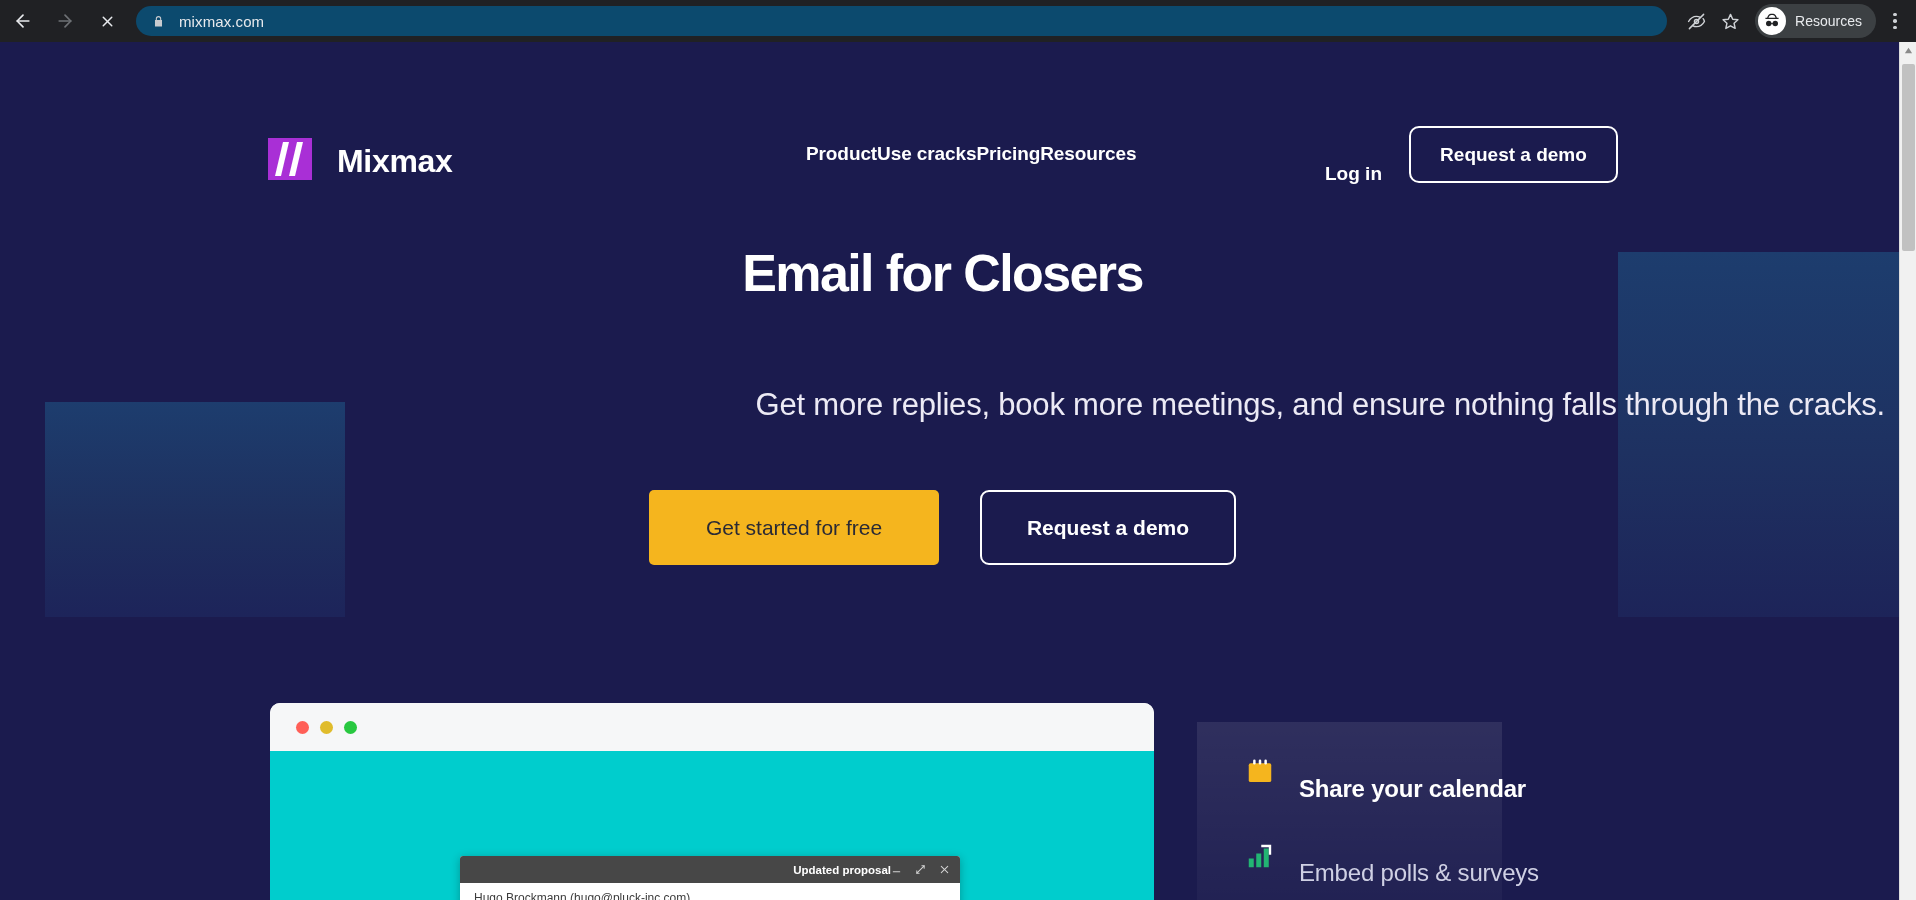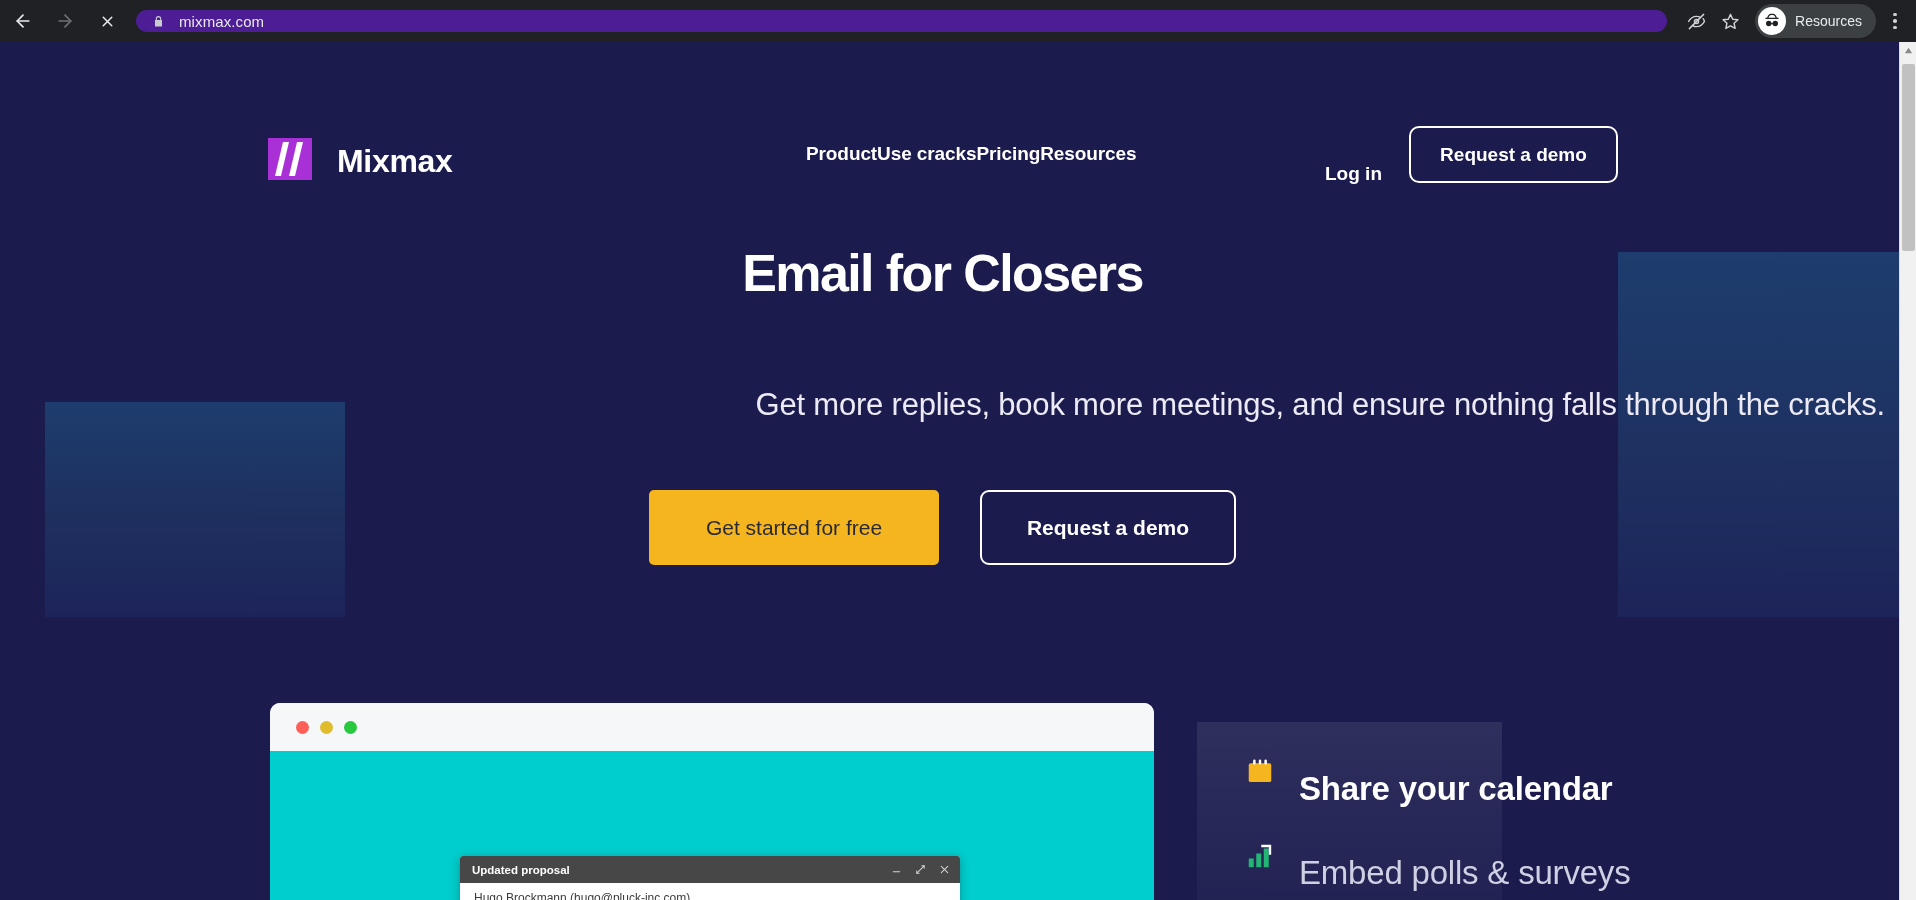--- a/index.html
+++ b/index.html
@@ -15,22 +15,22 @@
     background:#202124; display:flex; align-items:center; z-index:100;
   }
   .nav-btn{
     width:38px; height:38px; margin-left:4px;
     display:flex; align-items:center; justify-content:center;
     border-radius:50%; color:#e8eaed; flex:none;
   }
   .nav-btn.disabled{ color:#6e7175; }
   .nav-btn svg{ display:block; }
   .omnibox{
-    flex:1; height:22px; margin:0 12px 0 10px;
-    background:#4c1d95; border-radius:16px;
+    flex:1; height:30px; margin:0 12px 0 10px;
+    background:#0c4a6e; border-radius:16px;
     display:flex; align-items:center; padding:0 16px; min-width:0;text-align:center;
   }
   .lock-icon{ flex:none; margin-right:14px; color:#c9cbcf; display:flex; }
   .omnibox-url{
     color:#e8eaed; font-size:15px; letter-spacing:.1px;
     white-space:nowrap; overflow:hidden; text-overflow:ellipsis;
   }
   .bar-icon{
     width:34px; height:34px; flex:none; color:#cfd2d6;
     display:flex; align-items:center; justify-content:center;
@@ -141,40 +141,41 @@
   }
 
   .compose{
     position:absolute; left:190px; top:105px; width:500px; height:140px;
     background:#fff; box-shadow:0 2px 10px rgba(0,0,0,.28);
     border-radius:3px 3px 0 0; overflow:hidden;
   }
   .compose-head{
     height:27px; background:#474747; display:flex; align-items:center;
     padding:0 10px 0 12px;
+    text-align:right;
   }
   .compose-title{ color:#fff; font-size:11.5px; font-weight:700; flex:1; }
   .compose-ctrls{ display:flex; align-items:center; gap:13px; color:#d4d4d4; }
   .compose-ctrls svg{ display:block; }
   .compose-row{
     height:30px; display:flex; align-items:center; padding:0 14px;
     border-bottom:1px solid #ececec; color:#3c3c3c; font-size:12px;
   }
 
   
   .feature-panel{
     position:absolute; left:1197px; top:680px; width:305px; height:211px;
     background:linear-gradient(180deg,rgba(255,255,255,.09),rgba(255,255,255,.02));
   }
   .feature-list{ position:absolute; left:1243px; top:688px; width:640px; }
   .feature-row{
     height:84px; display:flex; align-items:center; gap:22px;
   }
   .feature-icon{ width:34px; flex:none; display:flex; justify-content:center; }
-  .feature-label{ font-size:33px; letter-spacing:-.2px; white-space:nowrap;margin-top:34px; }
+  .feature-label{ font-size:24px; letter-spacing:-.2px; white-space:nowrap;margin-top:34px; }
   .feature-row.is-active .feature-label{ color:#fff; font-weight:700; }
   .feature-row.is-idle .feature-label{ color:#cfd0e4; font-weight:400; }
 
   
   .scrollbar{
     position:absolute; top:42px; right:0; width:17px; height:858px;
     background:#f1f1f1; border-left:1px solid #dcdcdc; z-index:90;
   }
   .sb-arrow{
     height:17px; display:flex; align-items:center; justify-content:center;

